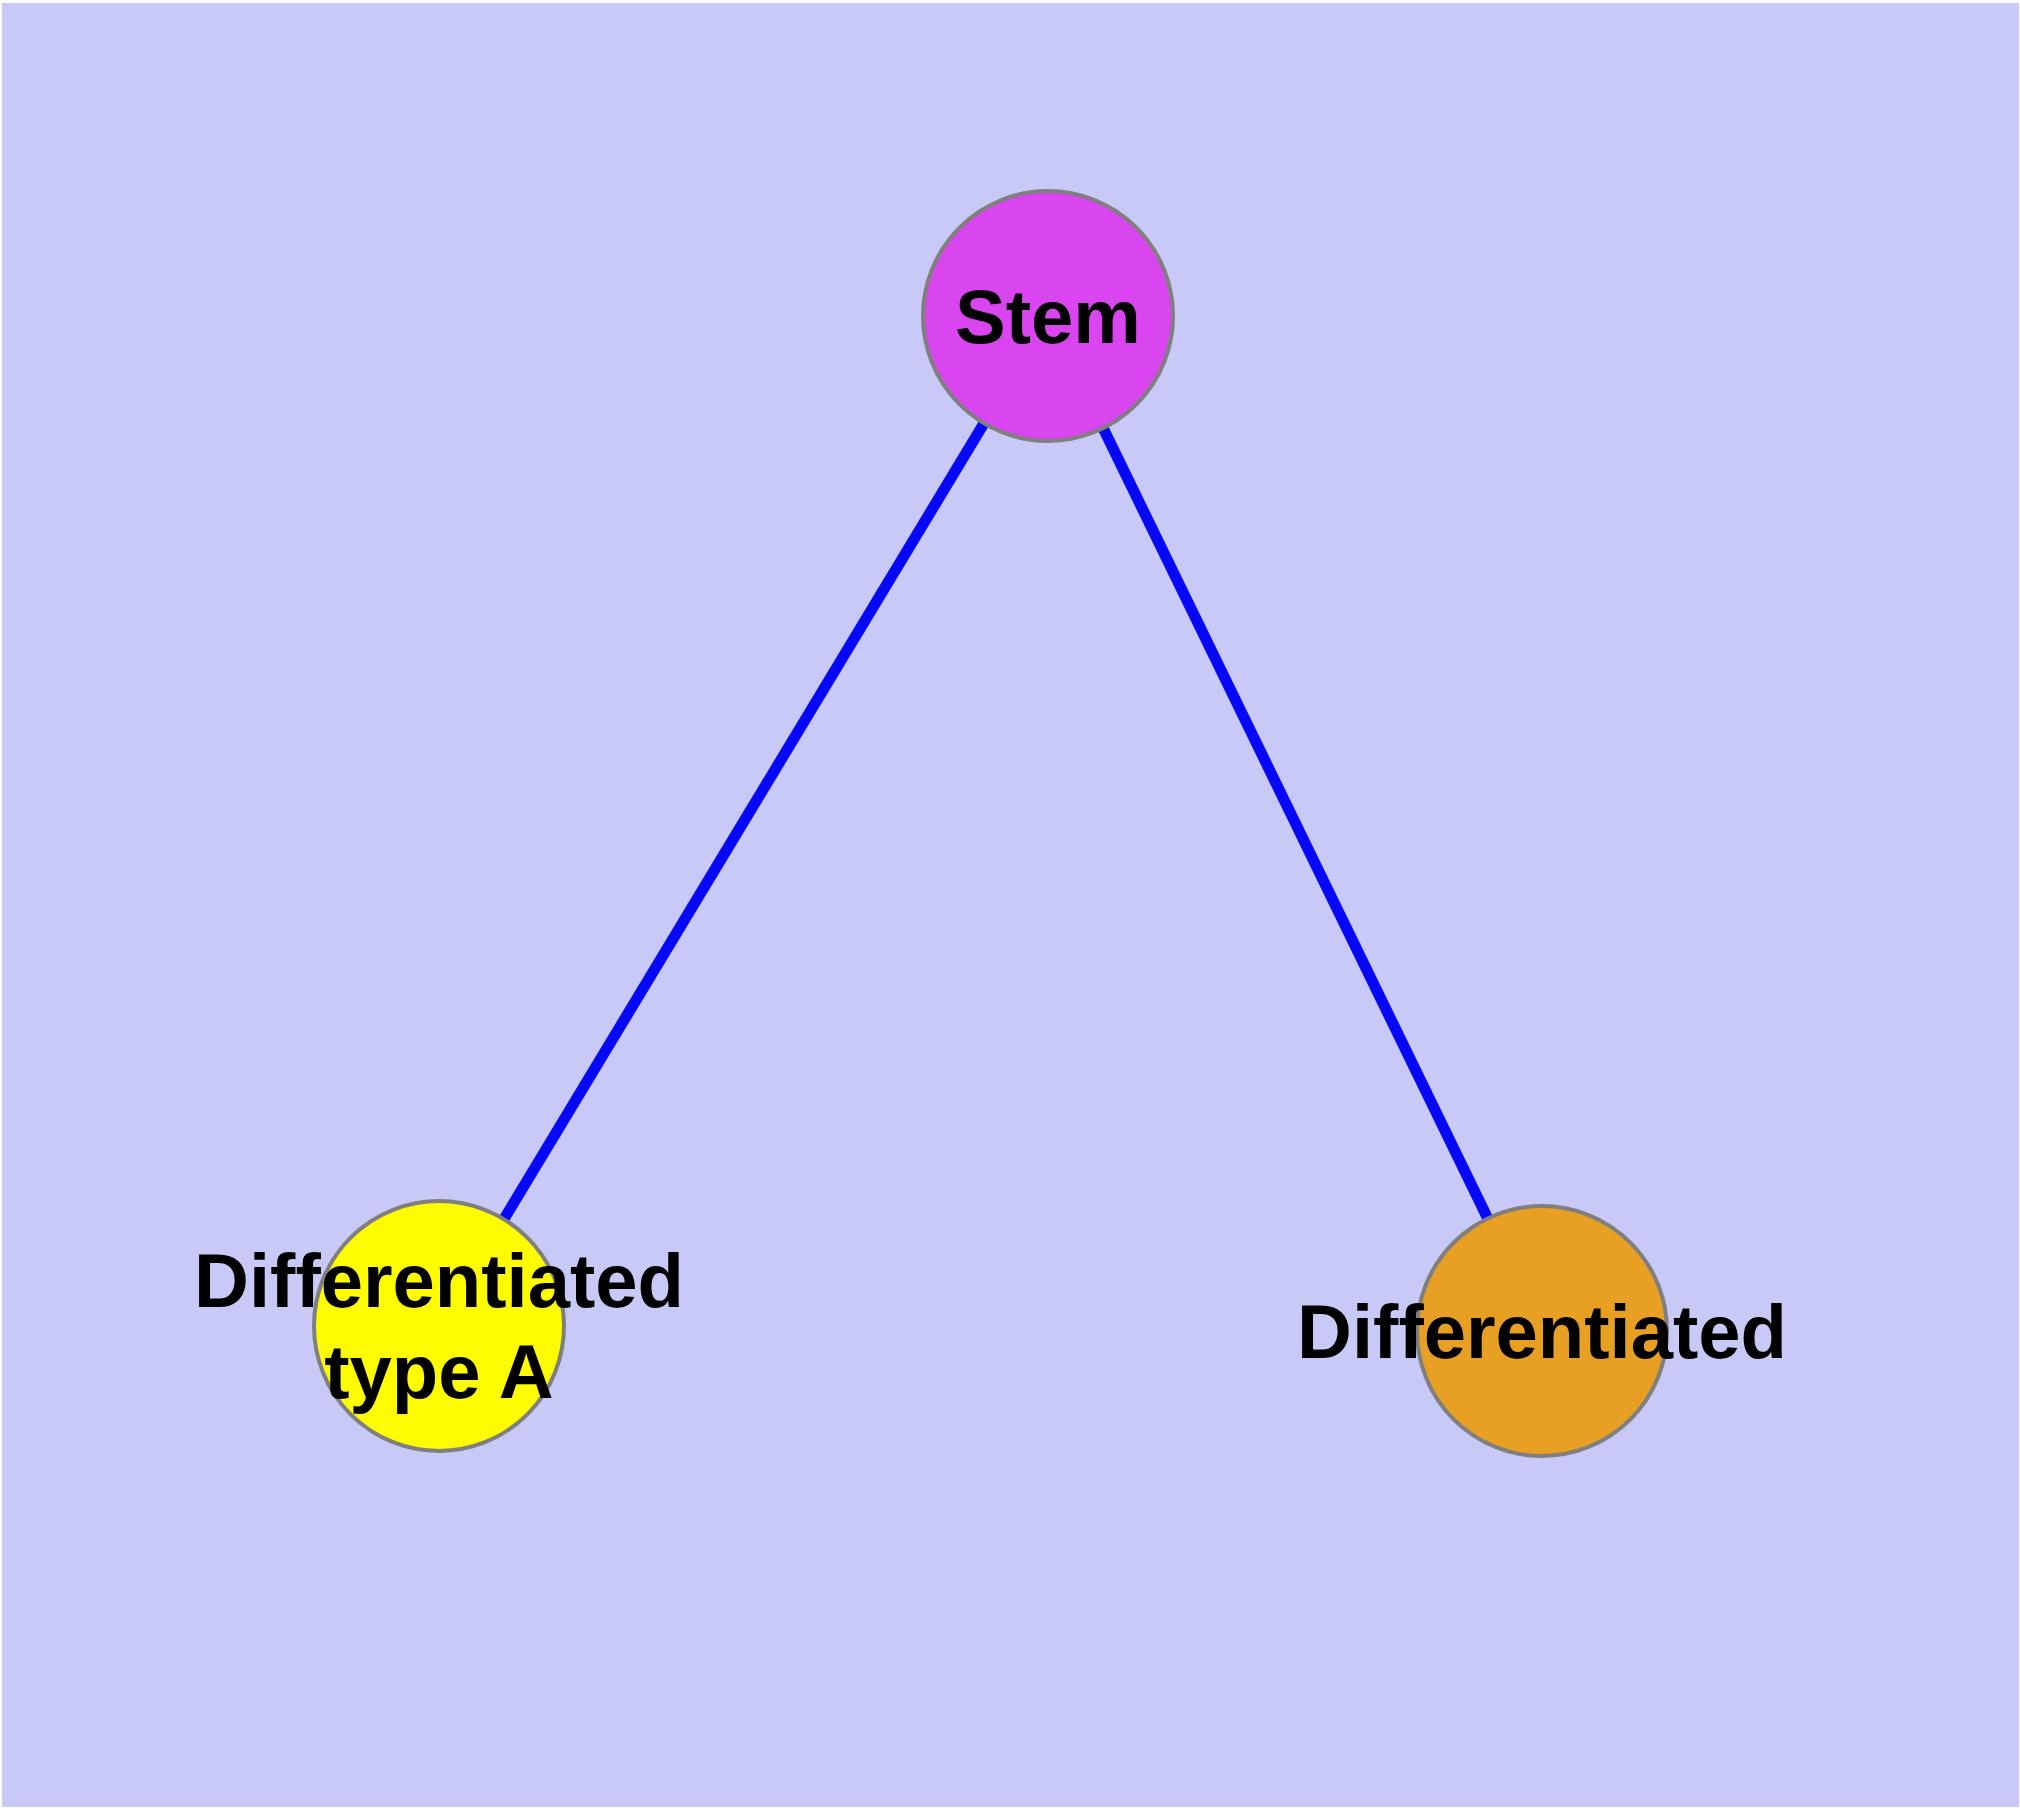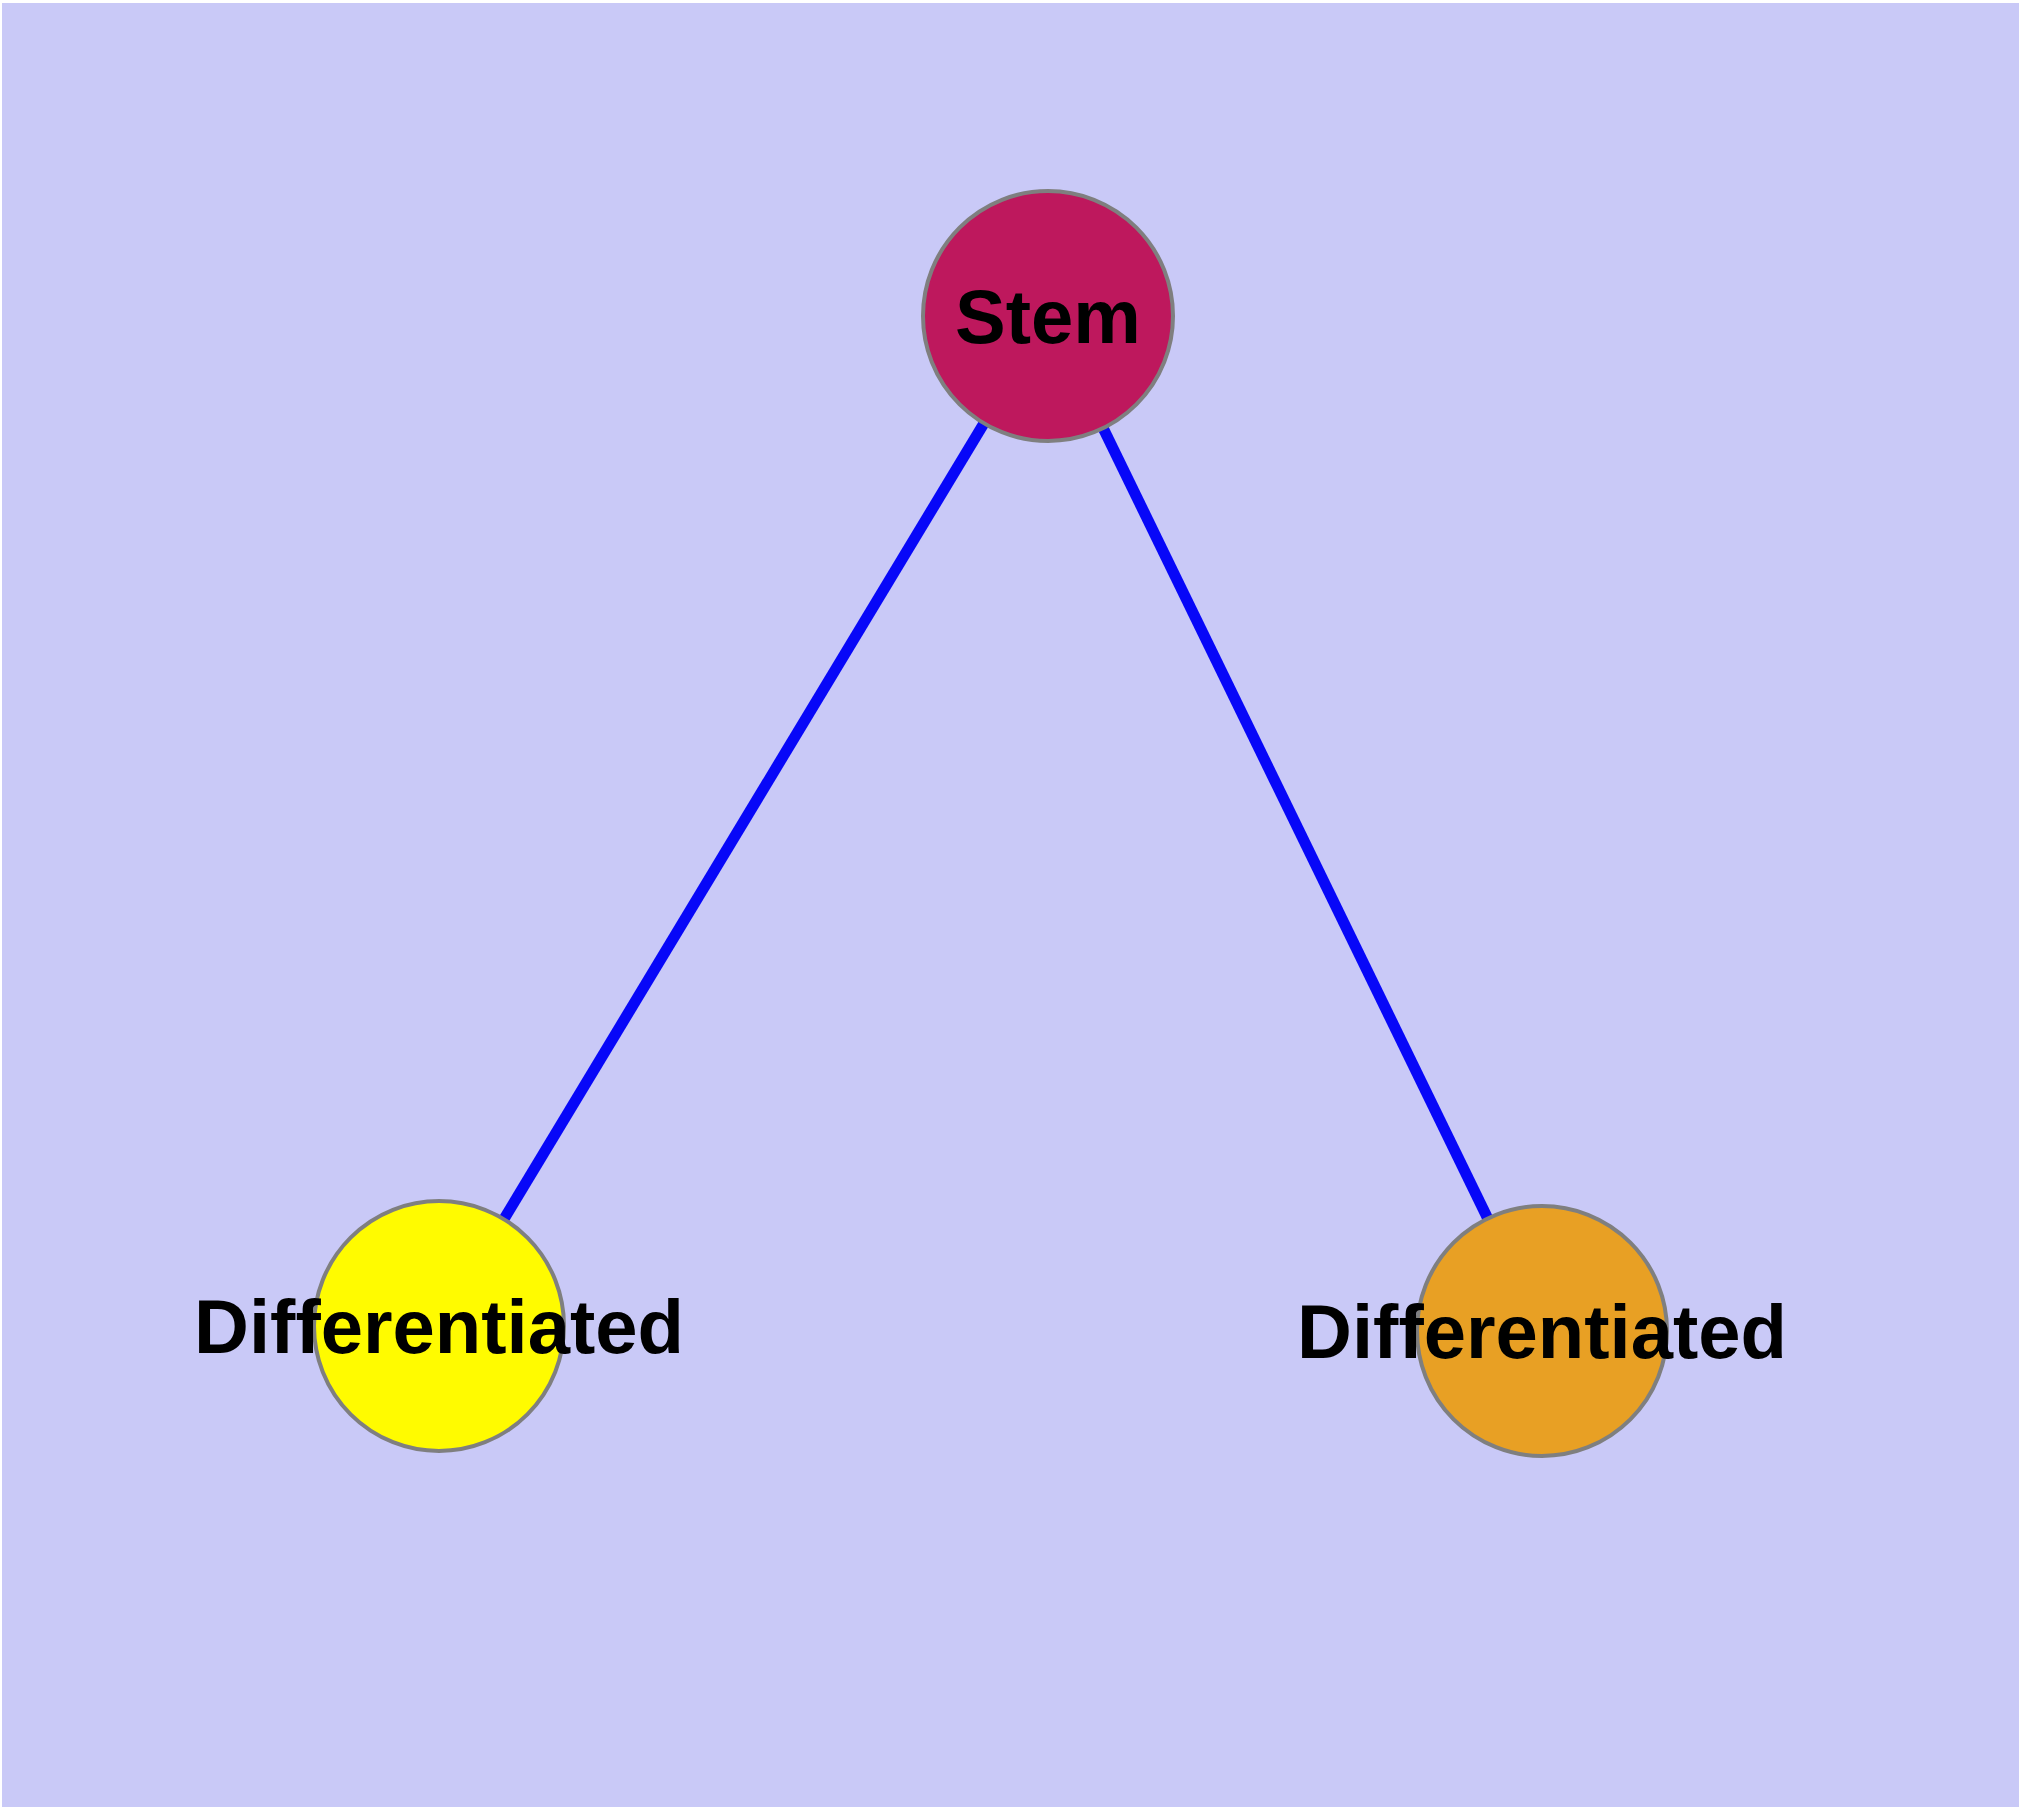--- a/index.html
+++ b/index.html
@@ -58,29 +58,30 @@
 
 <div class="stage">
 
   <div class="canvas" style="background-color: rgb(201, 201, 247);"></div>
 
   <svg class="edges-layer" viewBox="0 0 2384 2138" xmlns="http://www.w3.org/2000/svg">
     <line x1="1237" y1="373" x2="518" y2="1565" stroke-width="13" stroke="#0707f8"></line>
     <line x1="1237" y1="373" x2="1820" y2="1571" stroke-width="13" stroke="#0707f8"></line>
   </svg>
 
-  <div class="node node-stem" style="background-color: #be185d;">
+  <div class="node node-stem" style="background-color: #d946ef;">
     <div class="node-label" style="color: rgb(0, 0, 0);">
       <span class="line">Stem</span>
     </div>
   </div>
 
   <div class="node node-type-a" style="background-color: rgb(255, 251, 0);">
     <div class="node-label" style="color: rgb(0, 0, 0);">
       <span class="line">Differentiated</span>
+      <span class="line">type A</span>
     </div>
   </div>
 
   <div class="node node-type-b" style="background-color: rgb(232, 160, 36);">
     <div class="node-label" style="color: rgb(0, 0, 0);">
       <span class="line">Differentiated</span>
     </div>
   </div>
 
 </div>

